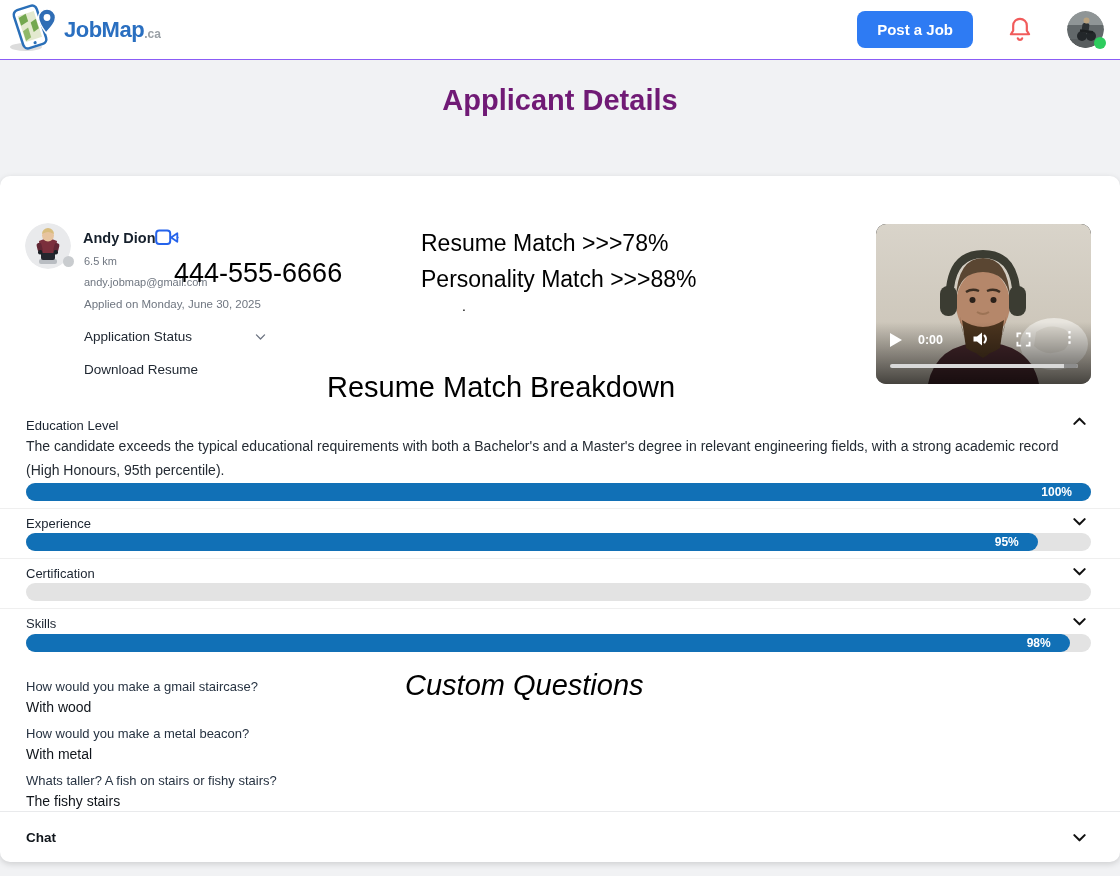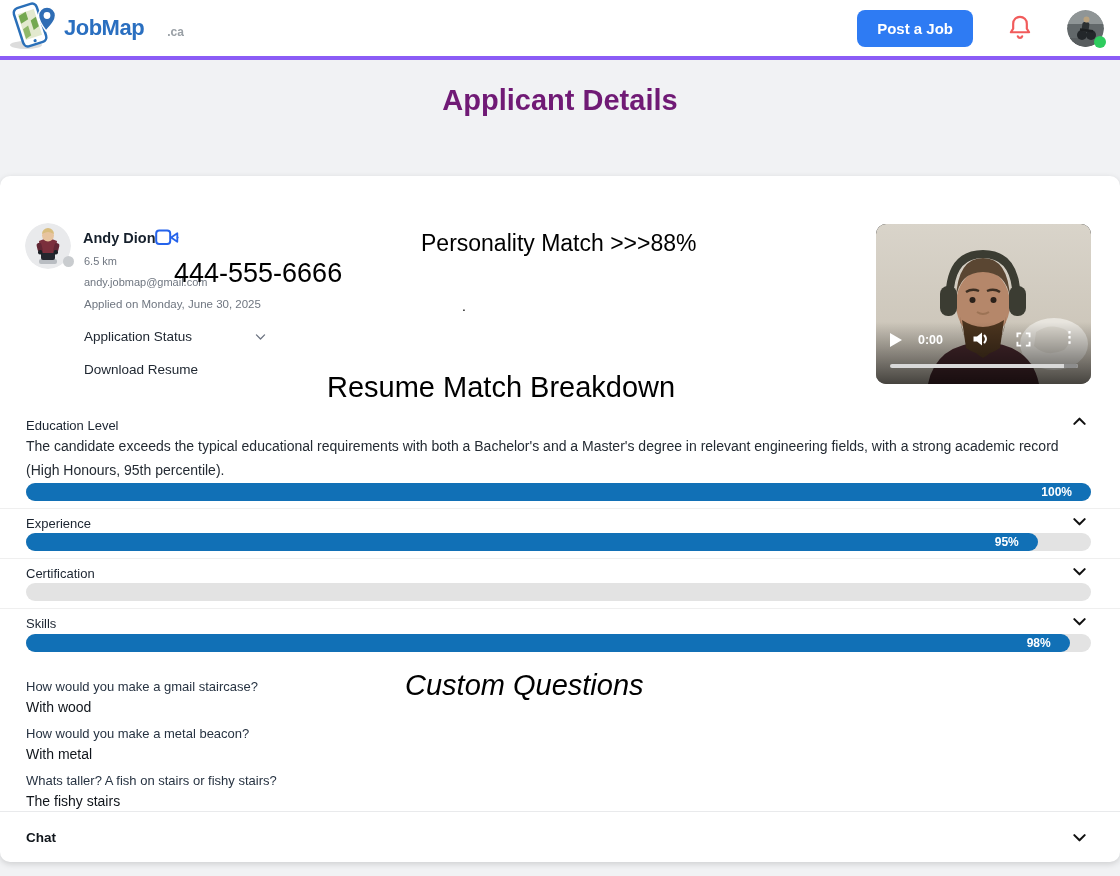--- a/index.html
+++ b/index.html
@@ -7,26 +7,26 @@
   body {
     font-family:"Liberation Sans", sans-serif;
     background:#f1f2f4;
     position:relative;
     overflow:hidden;
     color:#111;
   }
   
   .header {
     position:absolute; top:0; left:0; width:1120px; height:60px;
-    background:#fff; border-bottom:4px solid #8b5cf6;
+    background:#fff; border-bottom:1px solid #8b5cf6;
     display:flex; align-items:center; z-index:5;
   }
   .brand { display:flex; align-items:center; margin-left:8px; cursor:pointer; }
   .brand-text { font-size:22px; font-weight:700; color:#2a6fc0; letter-spacing:-0.5px; }
-  .brand-tld { font-size:12px; font-weight:700; color:#9aa0a6; margin-top:8px;padding-left:23px; }
+  .brand-tld { font-size:12px; font-weight:700; color:#9aa0a6; margin-top:8px; }
   .header-right { margin-left:auto; display:flex; align-items:center; gap:34px; margin-right:16px; }
   .post-job-btn {
     background:#2e7bf3; color:#fff; border:none; border-radius:8px;
     font-family:"Liberation Sans",sans-serif;
     font-size:15px; font-weight:700; padding:10px 20px; cursor:pointer;
   }
   .bell-wrap { width:26px; height:30px; cursor:pointer; }
   .header-avatar { position:relative; width:37px; height:37px; cursor:pointer; }
   .header-avatar svg { border-radius:50%; display:block; }
   .online-dot {
@@ -202,20 +202,21 @@
     <span>Application Status</span>
     <svg width="13" height="13" viewBox="0 0 16 16">
       <path d="M3 6 L8 11 L13 6" fill="none" stroke="#6b7280" stroke-width="1.6" stroke-linecap="round" stroke-linejoin="round"></path>
     </svg>
   </div>
 
   <div class="download-resume">Download Resume</div>
 
   <div class="anno anno-phone">444-555-6666</div>
   <div class="anno anno-match">
+    <div>Resume Match &gt;&gt;&gt;78%</div>
     <div>Personality Match &gt;&gt;&gt;88%</div>
   </div>
   <div class="anno anno-dot">.</div>
 
   <div class="video">
     <svg class="scene" width="215" height="160" viewBox="0 0 215 160">
       <defs>
         <linearGradient id="wall" x1="0" y1="0" x2="0" y2="1">
           <stop offset="0" stop-color="#d9d4ca"></stop>
             <stop offset="1" stop-color="#c7c0b3"></stop>

